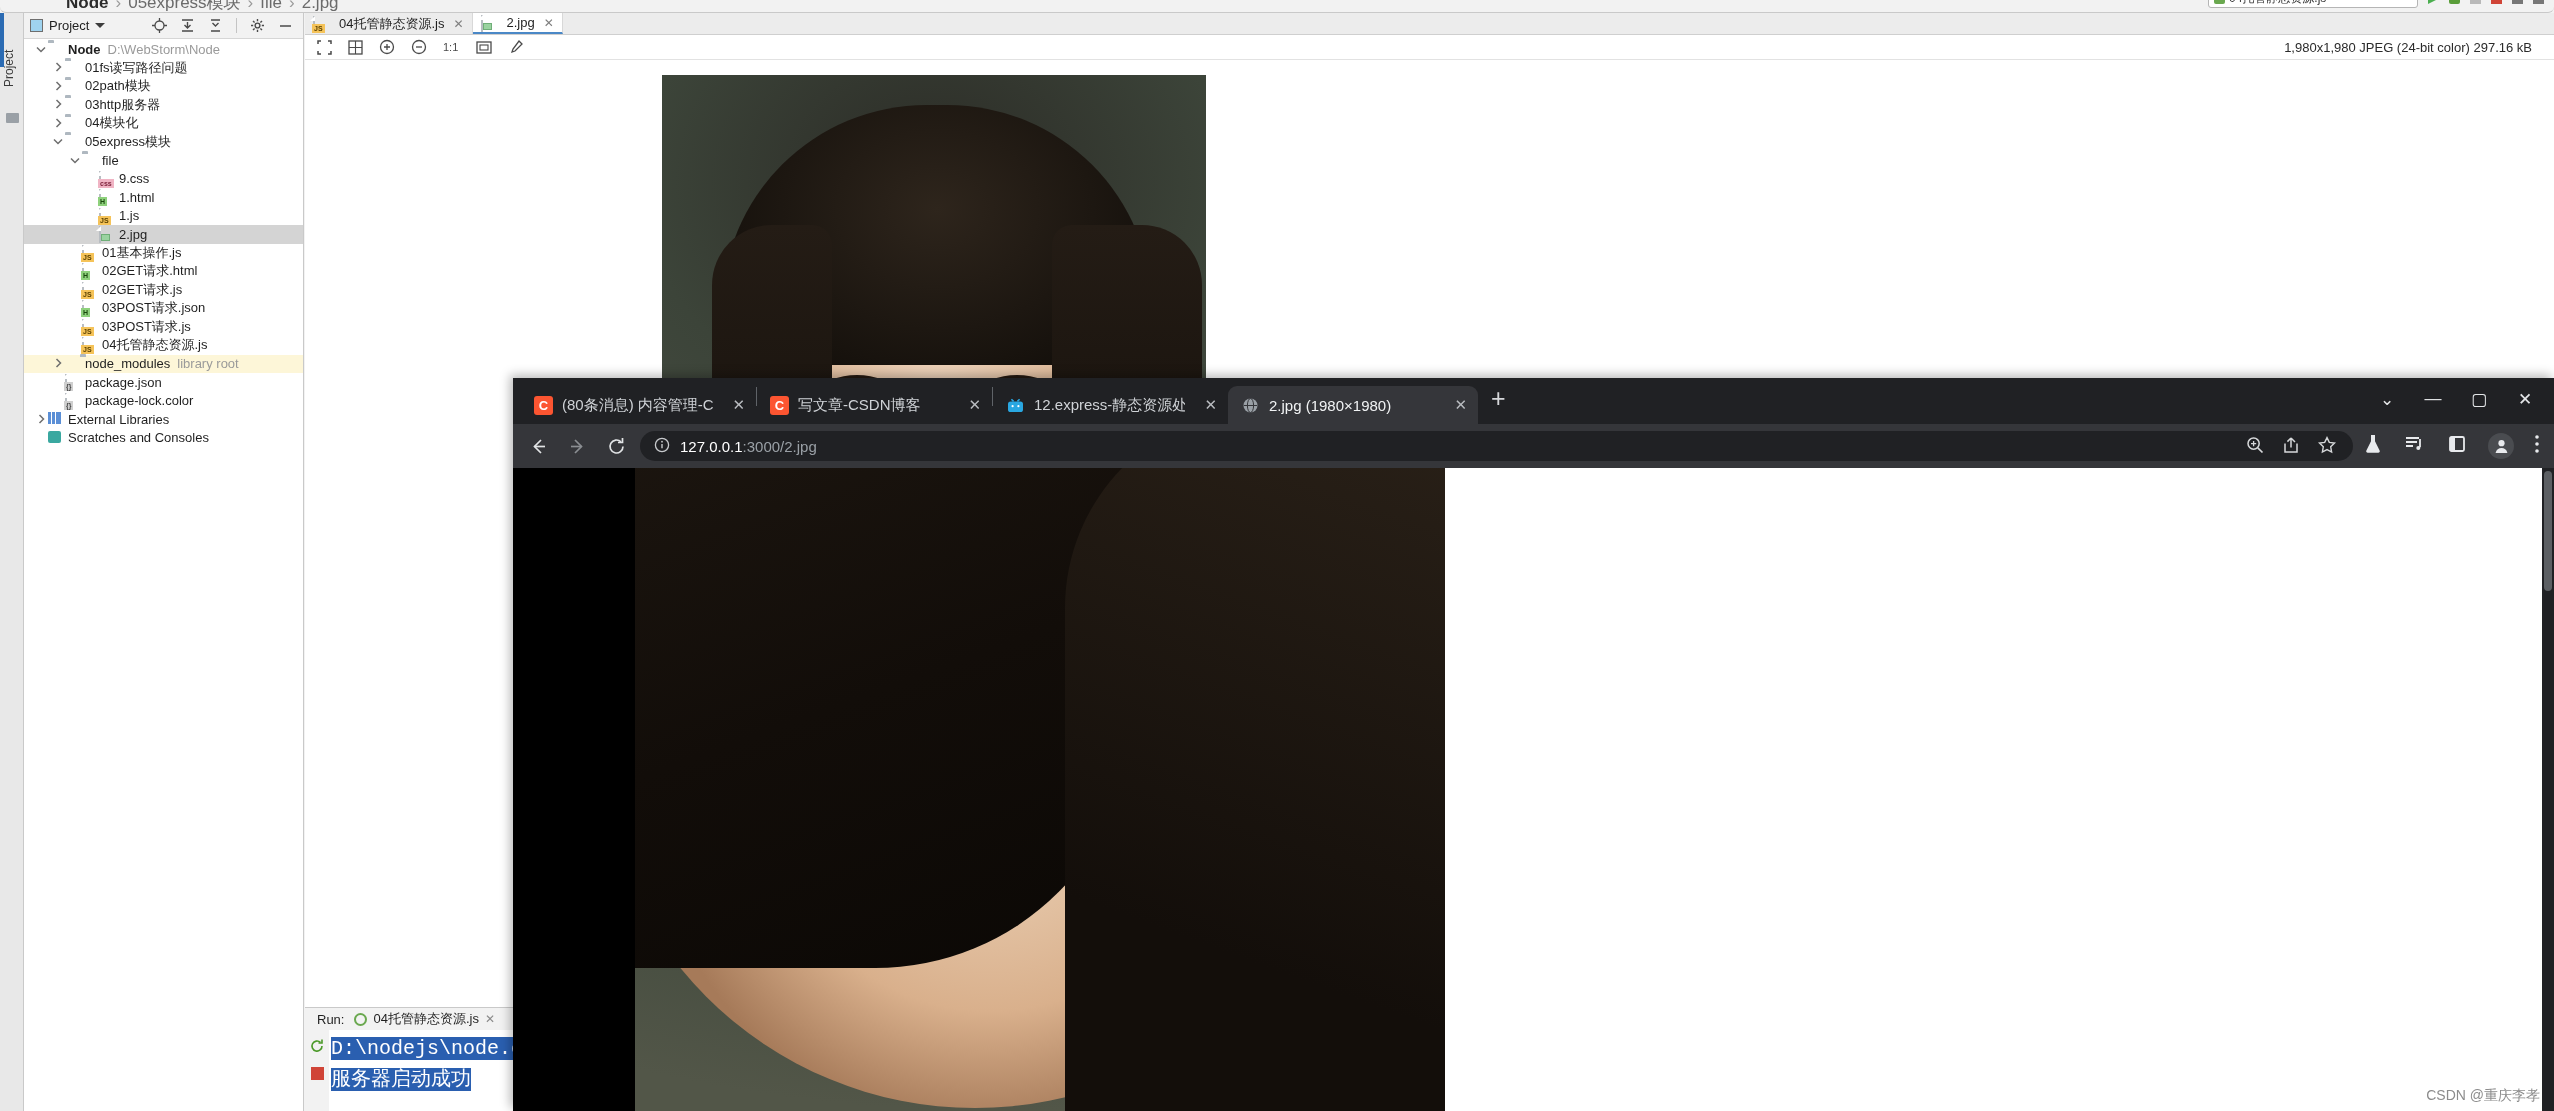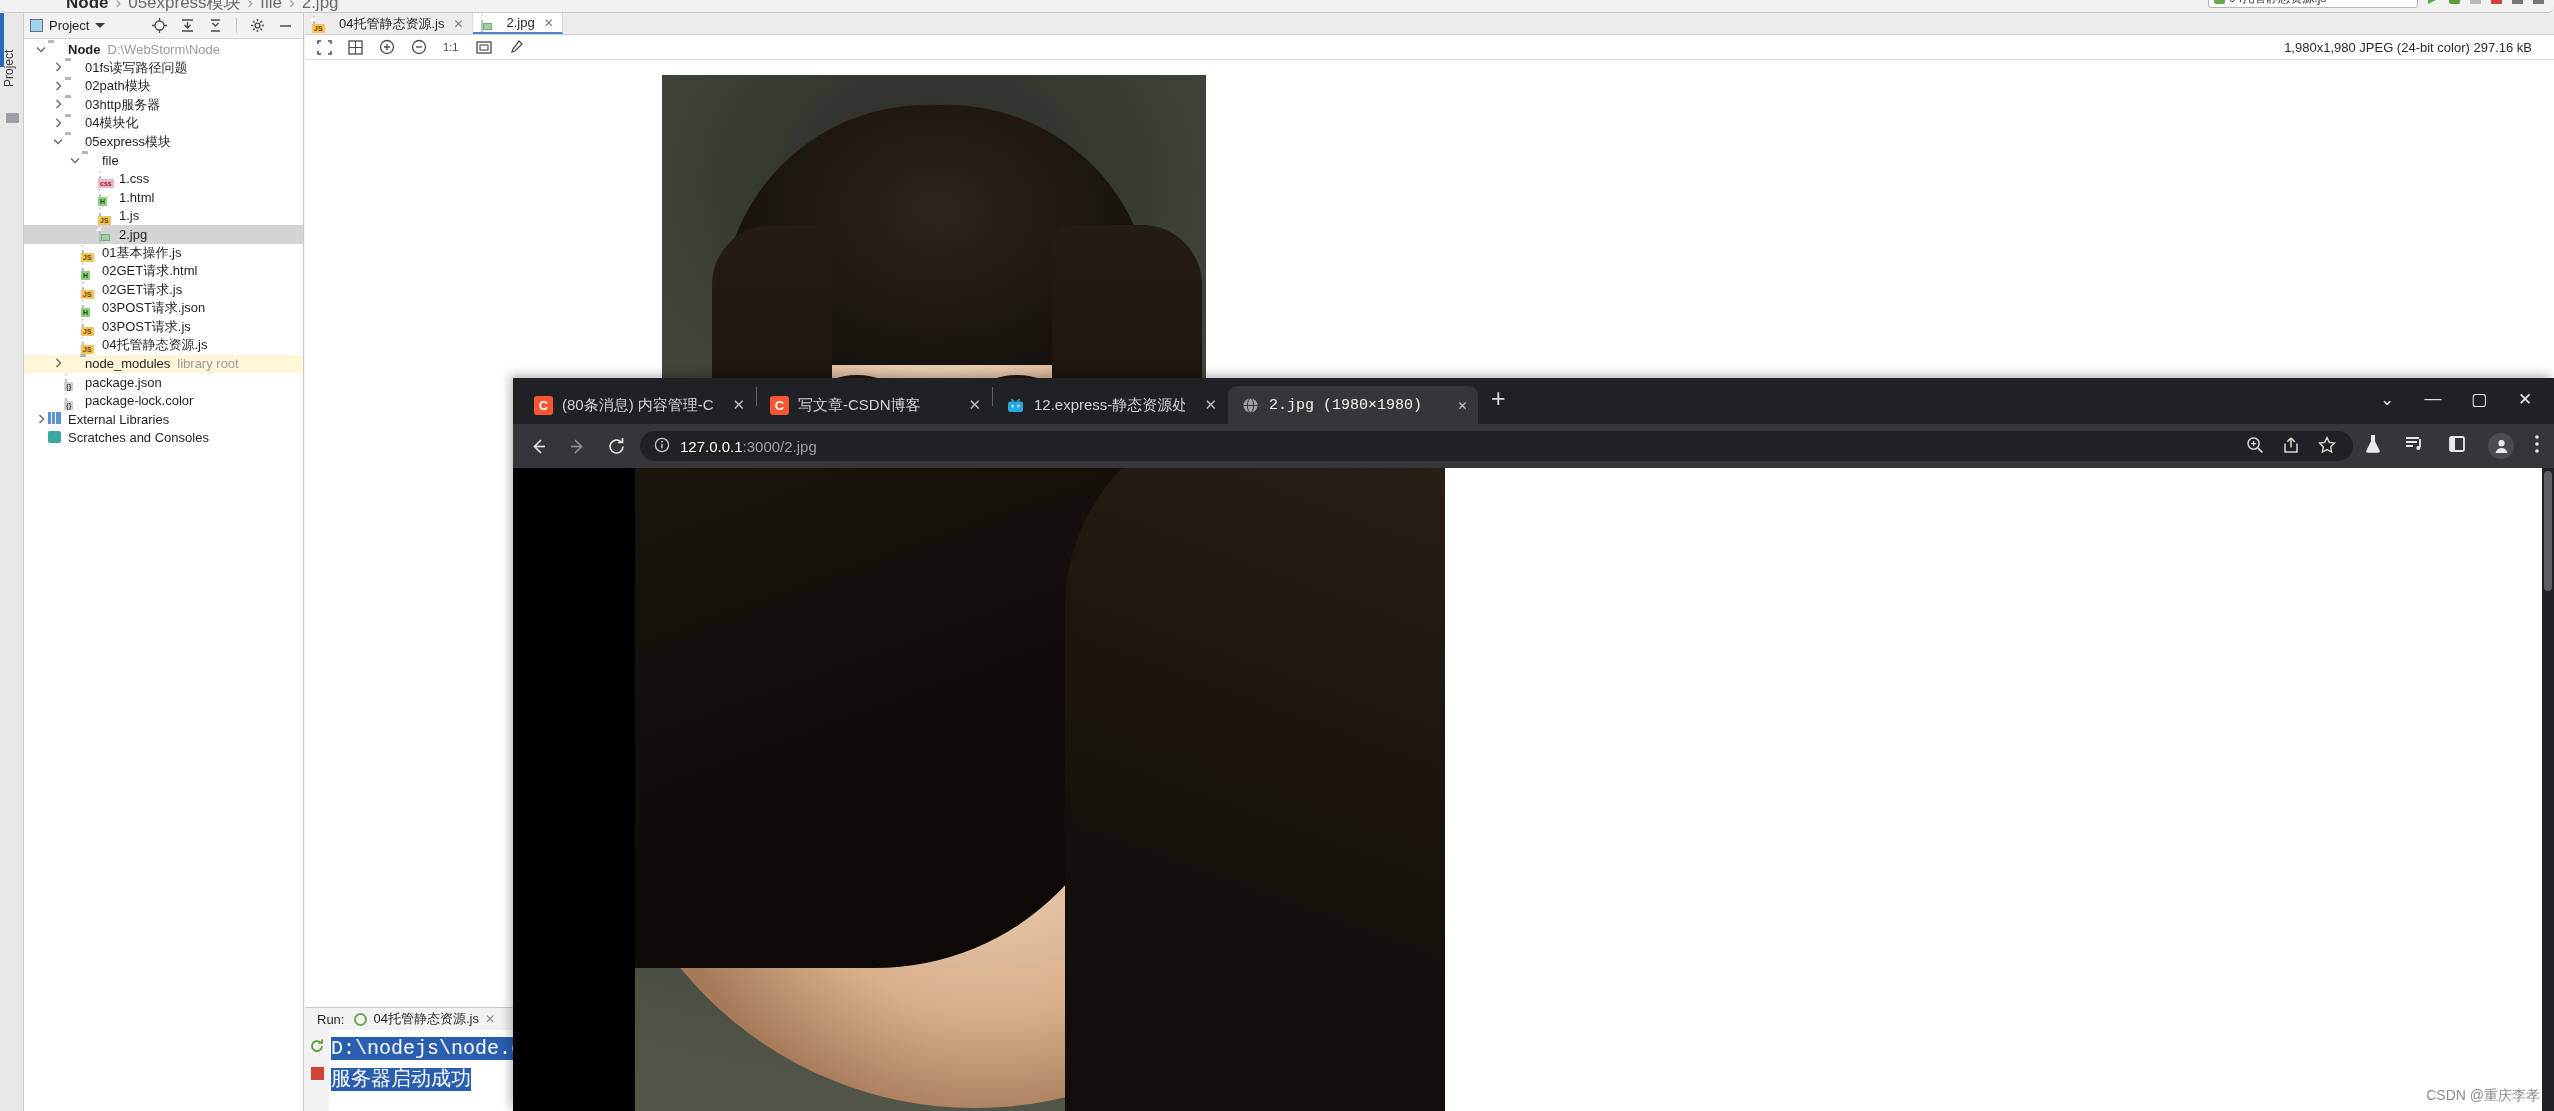--- a/index.html
+++ b/index.html
@@ -109,21 +109,21 @@
   .cline { white-space:pre; line-height:31px; }
   .cline .selbg { background:#2a5fb0; color:#fff; }
 
   
   .chrome { position:absolute; left:513px; top:378px; width:2041px; height:733px;
     background:#202124; box-shadow:-3px -3px 10px rgba(0,0,0,.28); overflow:hidden; }
   .ctabs { height:46px; display:flex; align-items:flex-end; padding-left:8px; position:relative; }
   .ctab { height:38px; display:flex; align-items:center; gap:9px; padding:0 11px 0 13px;
     max-width:270px; font-size:15px; color:#cfd2d6; position:relative; }
   .ctab .title { overflow:hidden; white-space:nowrap; text-overflow:clip; }
-  .ctab.active { background:#35363a; border-radius:9px 9px 0 0; color:#f1f3f4;font-family:Liberation Mono, monospace; }
+  .ctab.active { background:#35363a; border-radius:9px 9px 0 0; color:#f1f3f4; }
   .ctab .close { font-size:15px; color:#b9bcc0; margin-left:auto; padding-left:10px; }
   .tabsep { width:1px; height:19px; background:#5f6368; align-self:center; margin-bottom:9px; }
   .fav { width:19px; height:19px; flex:0 0 19px; border-radius:3px; display:flex;
     align-items:center; justify-content:center; font-size:13px; font-weight:bold; }
   .fav.csdn { background:#fc5531; color:#fff; }
   .newtab { color:#d5d7da; font-size:25px; padding:0 13px 6px 13px; align-self:center; }
   .winbtns { position:absolute; right:6px; top:0; height:42px; display:flex; align-items:center;
     gap:0px; color:#e4e6e8; }
   .winbtns div { width:46px; height:42px; display:flex; align-items:center; justify-content:center;
     font-size:17px; }
@@ -288,21 +288,21 @@
                 <path d="M2 4.5 6 8.5 10 4.5" fill="none" stroke="#6e6e6e" stroke-width="1.5"></path>
               </svg>
             </span>
             <span class="ficon"><span class="folder"></span></span>
             <span class="nlabel"><span>file</span></span>
           </div>
           <div class="node">
             <span style="display:inline-block;width:61px"></span>
             <span class="twisty"></span>
             <span class="ficon"><span class="fileglyph"><span class="badge b-css">css</span></span></span>
-            <span class="nlabel"><span>1.css</span></span>
+            <span class="nlabel"><span>9.css</span></span>
           </div>
           <div class="node">
             <span style="display:inline-block;width:61px"></span>
             <span class="twisty"></span>
             <span class="ficon"><span class="fileglyph"><span class="badge b-h">H</span></span></span>
             <span class="nlabel"><span>1.html</span></span>
           </div>
           <div class="node">
             <span style="display:inline-block;width:61px"></span>
             <span class="twisty"></span>

